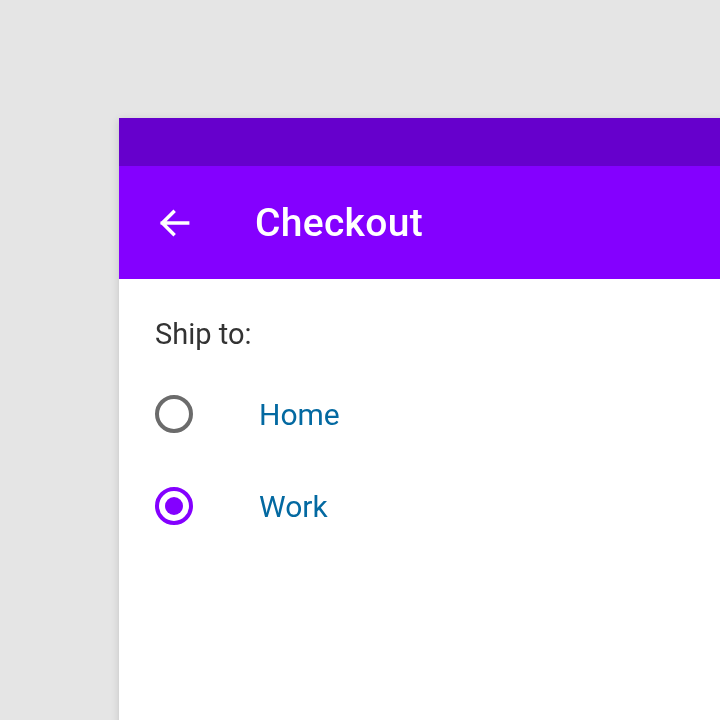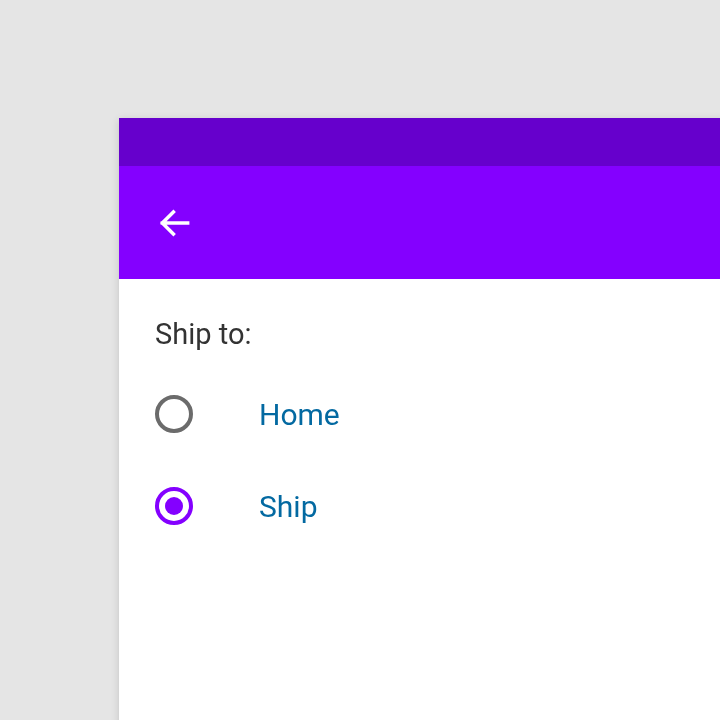--- a/index.html
+++ b/index.html
@@ -96,29 +96,30 @@
 <body>
 
 <div class="app-window">
   <div class="status-bar"></div>
   <div class="app-bar">
     <div class="back-icon">
       <svg width="38" height="38" viewBox="0 0 24 24" fill="none">
         <path d="M20 12H4M4 12L11 5M4 12L11 19" stroke="#ffffff" stroke-width="2.2" stroke-linecap="square" stroke-linejoin="miter"></path>
       </svg>
     </div>
+    <div class="app-bar-title">Checkout</div>
   </div>
   <div class="content">
     <div class="section-label">Ship to:</div>
 
     <div class="radio-row">
       <div class="radio-outer radio-unchecked"></div>
       <div class="radio-label">Home</div>
     </div>
 
     <div class="radio-row">
       <div class="radio-outer radio-checked">
         <div class="radio-inner"></div>
       </div>
-      <div class="radio-label">Ship</div>
+      <div class="radio-label">Work</div>
     </div>
   </div>
 </div>
 
 </body></html>

